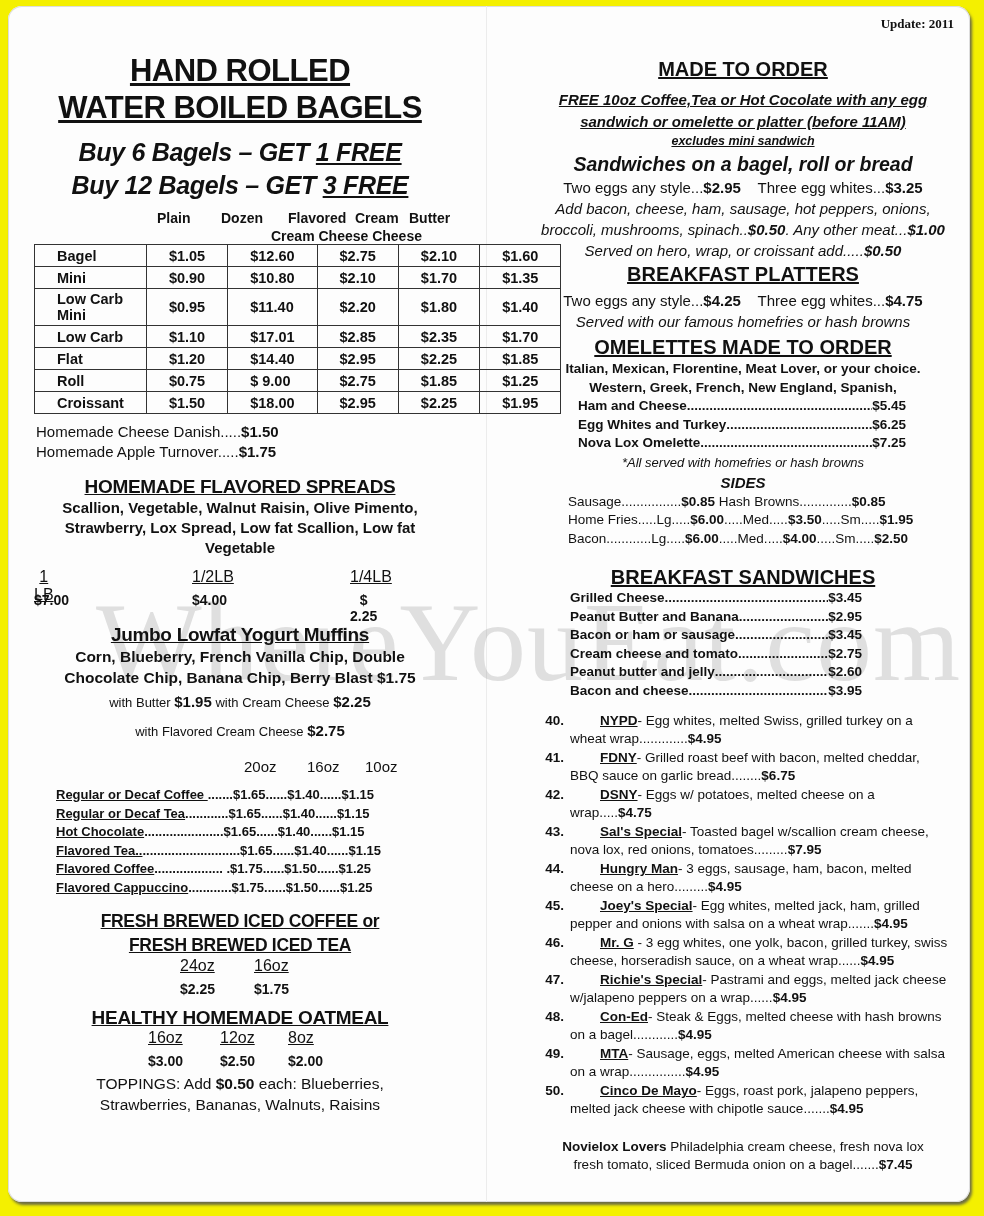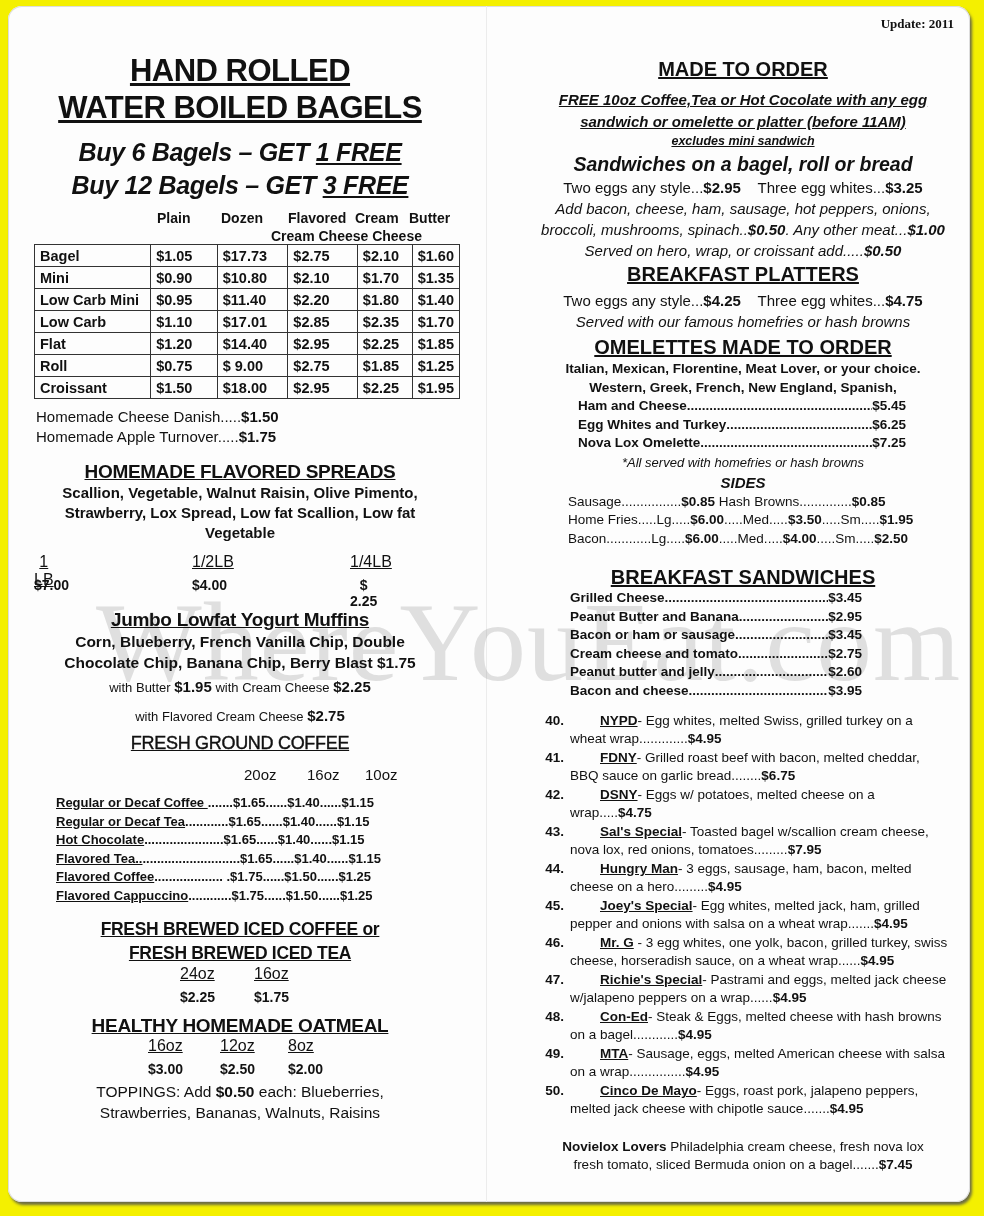--- a/index.html
+++ b/index.html
@@ -24,21 +24,21 @@
   .left { left:12px; top:40px; width:440px; }
   .right { left:520px; top:52px; width:430px; }
   .c { text-align:center; }
   .u { text-decoration:underline; }
   .b { font-weight:bold; }
   .i { font-style:italic; }
   h1.main { margin:0; font-size:31px; line-height:37px; text-align:center; text-decoration:underline; font-weight:bold; letter-spacing:-0.5px; }
   .promo { font-size:25px; font-weight:bold; font-style:italic; line-height:33px; margin-top:10px; text-align:center; letter-spacing:-0.3px; }
   .promo div { white-space:nowrap; }
   table.bagels { border-collapse:collapse; margin-left:14px; font-size:14.5px; font-weight:bold; }
-  table.bagels td { border:1px solid #333; padding:2px 5px; height:17px; }
+  table.bagels td { border:1px solid #333; padding:2px 22px; height:17px; }
   table.bagels td:first-child { width:106px; }
   table.bagels td.p { width:56px; }
   table.bagels td.d { width:60px; }
   table.bagels td.f { width:59px; }
   table.bagels td.cc { width:44px; }
   table.bagels td.bt { width:36px; }
   .thead { display:flex; margin-left:135px; font-size:14px; font-weight:bold; position:relative; height:34px; margin-top:8px; }
   .thead span { position:absolute; top:0; }
   .thead .sub { position:absolute; top:18px; font-size:14px; left:116px; }
   .pastry { font-size:15px; line-height:20px; margin:8px 0 0 16px; }
@@ -87,21 +87,21 @@
       <span style="left:200px">Cream</span>
       <span style="left:254px">Butter</span>
       <span class="sub">Cream Cheese Cheese</span>
     </div>
 
     <table class="bagels">
       <tbody>
         <tr>
             <td>Bagel</td>
             <td class="p">$1.05</td>
-            <td class="d">$17.73</td>
+            <td class="d">$12.60</td>
             <td class="f">$2.75</td>
             <td class="cc">$2.10</td>
             <td class="bt">$1.60</td>
           </tr>
         <tr>
             <td>Mini</td>
             <td class="p">$0.90</td>
             <td class="d">$10.80</td>
             <td class="f">$2.10</td>
             <td class="cc">$1.70</td>
@@ -176,21 +176,20 @@
     <div class="sec-title" style="margin-top:10px;">Jumbo Lowfat Yogurt Muffins</div>
     <div class="body-b" style="font-size:15.5px; line-height:21px;">
       <div>Corn, Blueberry, French Vanilla Chip, Double</div>
       <div>Chocolate Chip, Banana Chip, Berry Blast $1.75</div>
     </div>
     <div class="c" style="font-size:13px; line-height:28px;">
       <div><span>with Butter </span><span class="b" style="font-size:15px">$1.95</span><span> with Cream Cheese </span><span class="b" style="font-size:15px">$2.25</span></div>
       <div><span>with Flavored Cream Cheese </span><span class="b" style="font-size:15px">$2.75</span></div>
     </div>
 
-    <div class="sec-title" style="font-weight:normal; font-size:18px; margin-top:2px; -webkit-text-stroke:0.4px #111;">FRESH GROUND COFFEE</div>
     <div class="coffee-head" style="margin-top:12px;">
       <span style="left:224px">20oz</span>
       <span style="left:287px">16oz</span>
       <span style="left:345px">10oz</span>
     </div>
     <div style="margin-top:2px;">
       <div class="coffee-row"><span class="n">Regular or Decaf Coffee </span><span>.......</span><span>$1.65</span>......<span>$1.40</span>......<span>$1.15</span></div>
       <div class="coffee-row"><span class="n">Regular or Decaf Tea</span><span>............</span><span>$1.65</span>......<span>$1.40</span>......<span>$1.15</span></div>
       <div class="coffee-row"><span class="n">Hot Chocolate</span><span>......................</span><span>$1.65</span>......<span>$1.40</span>......<span>$1.15</span></div>
       <div class="coffee-row"><span class="n">Flavored Tea..</span><span>...........................</span><span>$1.65</span>......<span>$1.40</span>......<span>$1.15</span></div>

